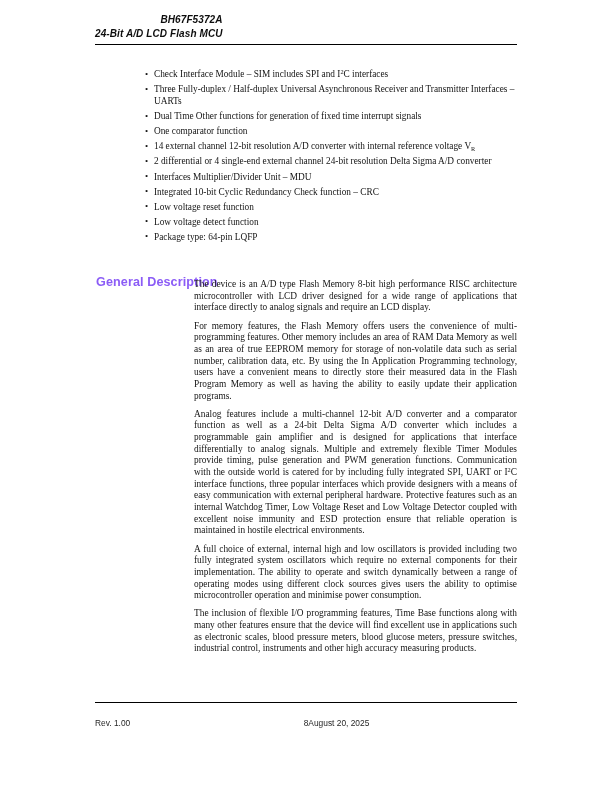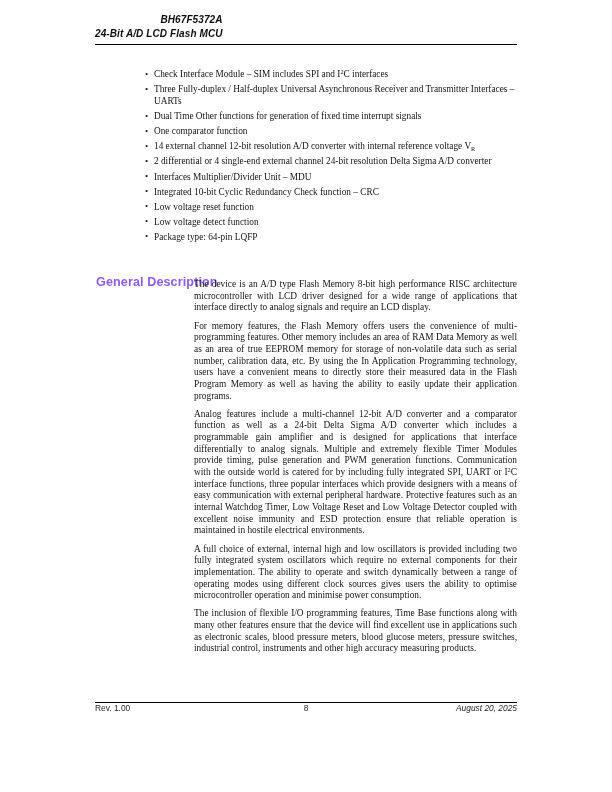--- a/index.html
+++ b/index.html
@@ -62,28 +62,28 @@
     font-size: 9.35px; line-height: 11.65px;
     text-align: justify;
     margin-bottom: 6.6px;
     color: #141414;
     margin-left: 44px;
   }
   
   .footer {
     position: absolute; left: 95px; right: 95px; top: 702px;
     border-top: 1.5px solid #000;
-    padding-top: 0;
+    padding-top: 15px;
     display: flex; align-items: baseline;
     font-family: "Liberation Sans", sans-serif;
     font-size: 8.4px; color: #262626;
   }
   .footer .f-left  { flex: 1; text-align: left; }
   .footer .f-mid   { flex: 0; text-align: center; }
-  .footer .f-right { flex: 1; text-align: right; font-style: italic; }
+  .footer .f-right { flex: 1; text-align: left; }
 </style>
 </head>
 <body>
 
 <div class="page">
 
   <div class="header">
     <div class="doc-title">
       <div>BH67F5372A</div>
       <div>24-Bit A/D LCD Flash MCU</div>

